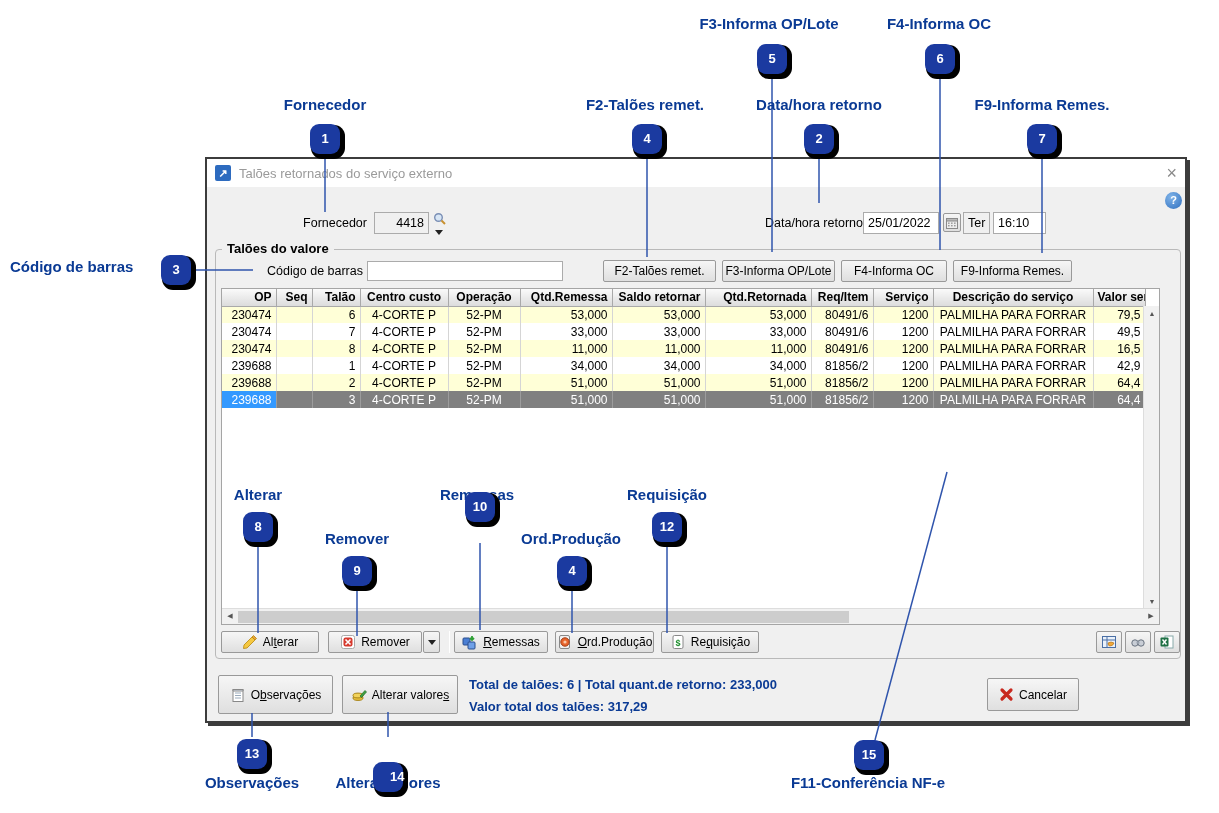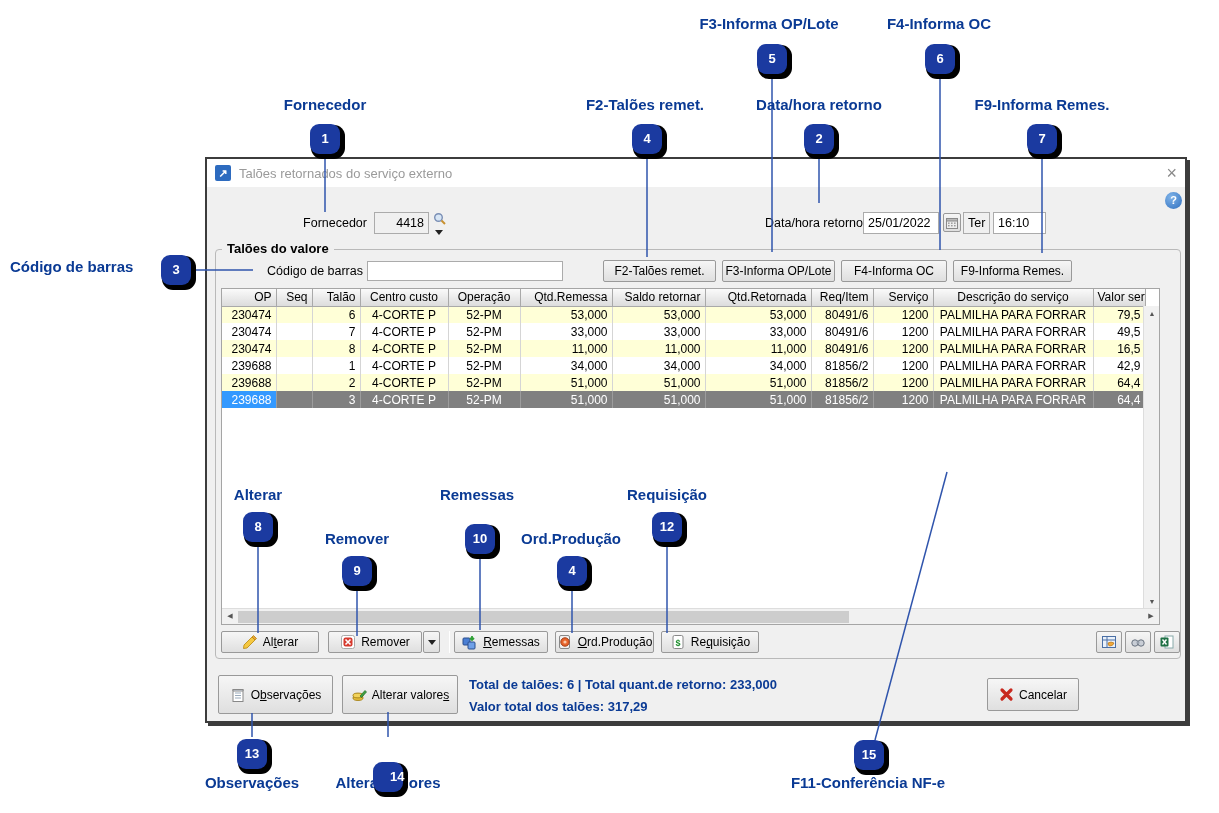--- a/index.html
+++ b/index.html
@@ -43,21 +43,21 @@
   
   #groupbox { position:absolute; left:8px; top:90px; width:966px; height:410px;
     border:1px solid #B9B9B9; border-radius:4px; }
   #groupbox-title { position:absolute; left:6px; top:-9px; background:#F0F0F0; padding:0 5px;
     font-size:13px; font-weight:bold; color:#000; }
 
   
   #grid { position:absolute; left:5px; top:38px; width:939px; height:337px; background:#fff;
     border:1px solid #A5A5A5; font-size:12px; }
   #grid table { border-collapse:collapse; table-layout:fixed; width:923px; }
-  #grid th { height:17px; font-weight:normal; background:linear-gradient(#FAFAFA,#DCDCDC);
+  #grid th { height:17px; font-weight:bold; background:linear-gradient(#FAFAFA,#DCDCDC);
     border-right:1px solid #A9A9A9; border-bottom:1px solid #A9A9A9; padding:0 4px;
     white-space:nowrap; overflow:hidden; }
   #grid td { height:17px; border-right:1px solid #D5D5D5; padding:0 4px; white-space:nowrap; overflow:hidden; }
   #grid tr.odd  td { background:#FFFFD7; }
   #grid tr.even td { background:#FFFFFF; }
   #grid tr.sel td { background:#808080; color:#fff; border-right:1px solid #9c9c9c; }
   #grid tr.sel td.op-sel { background:#3399FF; }
   .a-r { text-align:right; } .a-l { text-align:center; } .a-c { text-align:center; }
   .c0{width:54px}.c1{width:36px}.c2{width:48px}.c3{width:88px}.c4{width:72px}.c5{width:92px}
   .c6{width:93px}.c7{width:106px}.c8{width:62px}.c9{width:60px}.c10{width:160px}.c11{width:52px}
@@ -383,20 +383,20 @@
 
   <div class="badge" style="left:310px; top:124px;"><span>1</span></div>
   <div class="badge" style="left:804px; top:124px;"><span>2</span></div>
   <div class="badge" style="left:161px; top:255px;"><span>3</span></div>
   <div class="badge" style="left:632px; top:124px;"><span>4</span></div>
   <div class="badge" style="left:757px; top:44px;"><span>5</span></div>
   <div class="badge" style="left:925px; top:44px;"><span>6</span></div>
   <div class="badge" style="left:1027px; top:124px;"><span>7</span></div>
   <div class="badge" style="left:243px; top:512px;"><span>8</span></div>
   <div class="badge" style="left:342px; top:556px;"><span>9</span></div>
-  <div class="badge" style="left:465px; top:524px;"><span>10</span></div>
+  <div class="badge" style="left:465px; top:492px;"><span>10</span></div>
   <div class="badge" style="left:557px; top:556px;"><span>4</span></div>
   <div class="badge" style="left:652px; top:512px;"><span>12</span></div>
   <div class="badge" style="left:237px; top:739px;"><span>13</span></div>
   <div class="badge" style="left:373px; top:762px;padding-left:17px;"><span>14</span></div>
   <div class="badge" style="left:854px; top:740px;"><span>15</span></div>
 
 </div>
 
 </body></html>

